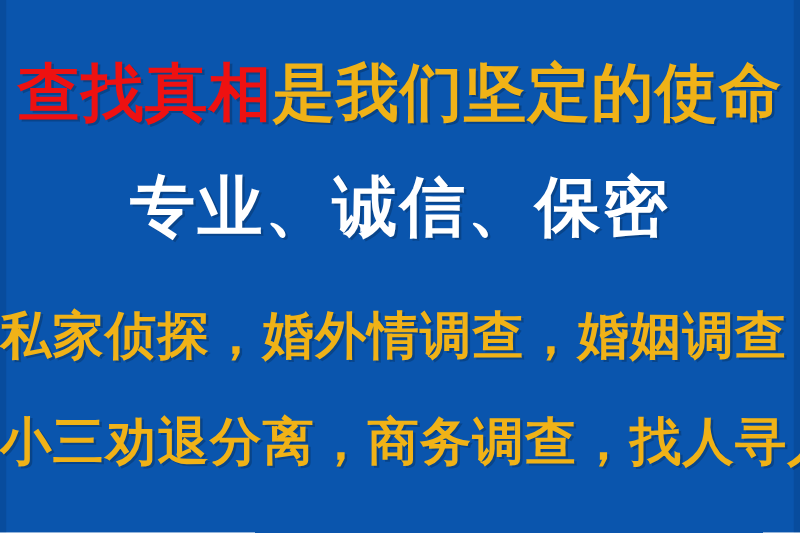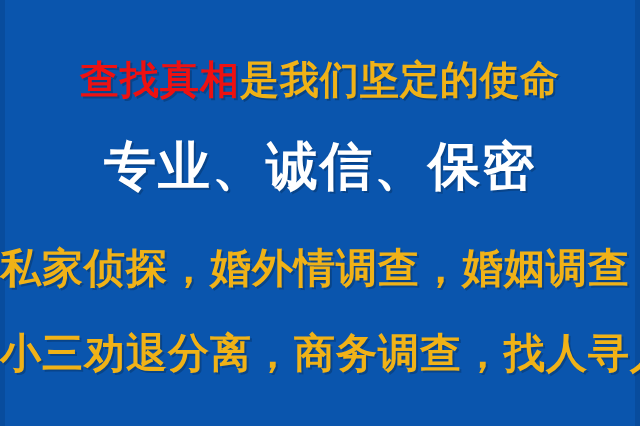--- a/index.html
+++ b/index.html
@@ -36,22 +36,22 @@
     width: 640px;
     text-align: center;
     white-space: nowrap;
     font-weight: 700;
     letter-spacing: 0px;
     line-height: 1;
   }
 
   
   .line-1 {
-    top: 60px;
-    font-size: 39px;
+    top: 49px;
+    font-size: 50px;
     letter-spacing: 1px;
   }
   .line-1 .seg-red {
     color: #ee1111;
     text-shadow: 2px 2px 0 rgba(0,0,0,.20);
   }
   .line-1 .seg-gold {
     color: #f0b217;
     text-shadow: 2px 2px 0 rgba(0,0,0,.22);
   }

